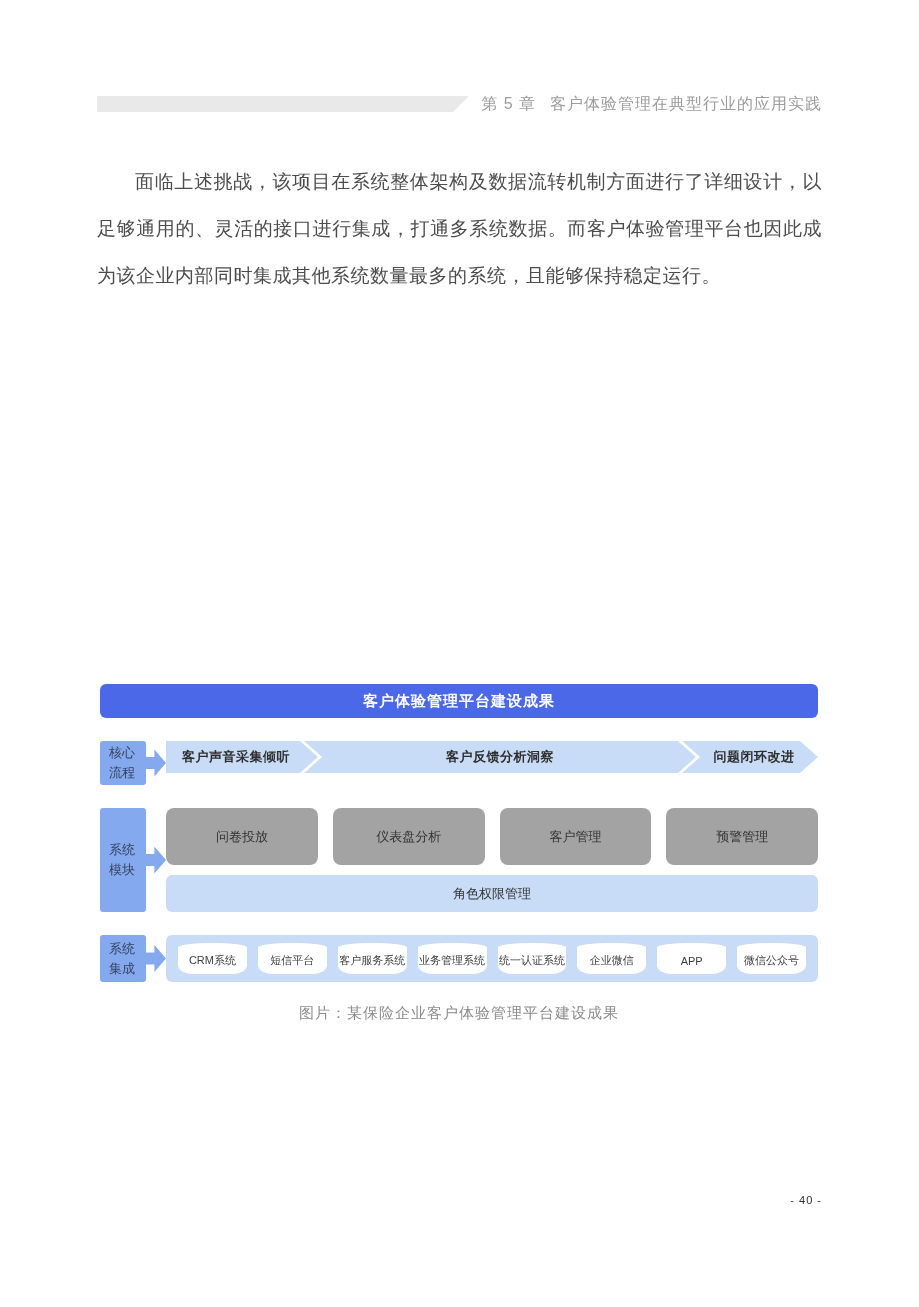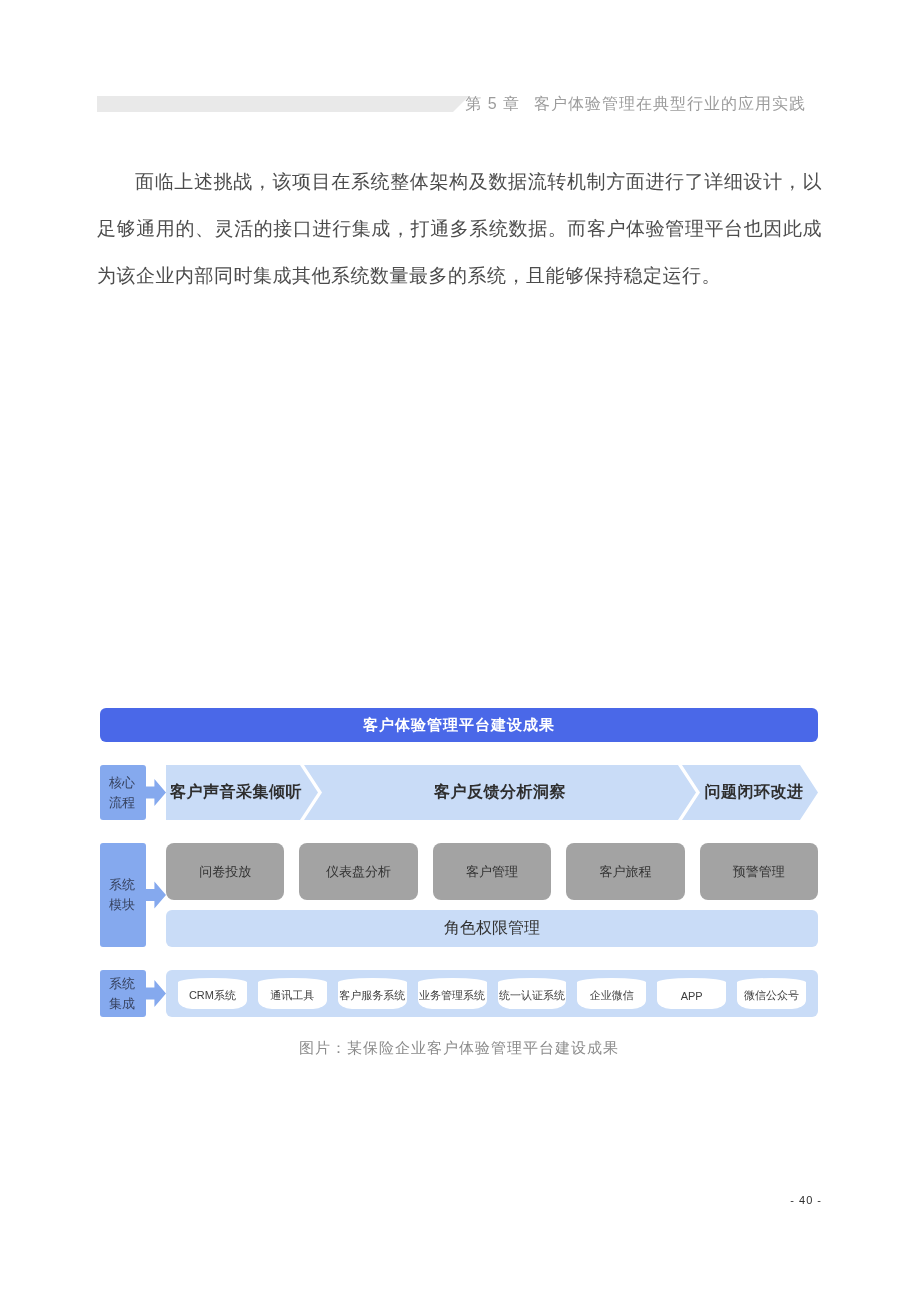--- a/index.html
+++ b/index.html
@@ -22,21 +22,21 @@
   }
   .header-bar {
     position: absolute;
     left: 0; top: 2px;
     width: 372px; height: 16px;
     background: #e9e9e9;
     clip-path: polygon(0 0, 100% 0, calc(100% - 16px) 100%, 0 100%);
   }
   .header-text {
     position: absolute;
-    right: 16px; top: 0;
+    right: 0; top: 0;
     font-size: 16px;
     color: #9c9c9c;
     letter-spacing: 1px;
     white-space: nowrap;
   }
   .header-text .chapter-label { margin-right: 14px; }
 
   
   .body-text {
     position: absolute;
@@ -47,21 +47,21 @@
     color: #4c4c4c;
     text-align: justify;
     letter-spacing: 0.5px;
   }
   .body-text p { text-indent: 2em; }
   .body-text p + p { margin-top: 29px; }
 
   
   .diagram {
     position: absolute;
-    top: 708px; left: 100px;
+    top: 684px; left: 100px;
     width: 718px;
   }
   .diagram-title {
     height: 34px;
     background: #4a68e8;
     border-radius: 6px;
     color: #ffffff;
     font-size: 15px;
     font-weight: bold;
     letter-spacing: 1px;
@@ -92,26 +92,26 @@
     flex: 0 0 20px;
     align-self: center;
     height: 34px;
     background: #85a9ee;
     clip-path: polygon(0 32%, 42% 32%, 42% 10%, 100% 50%, 42% 90%, 42% 68%, 0 68%);
   }
 
   
   .chevrons { flex: 1; display: flex; }
   .chev {
-    height: 55px;
+    height: 32px;
     background: #c9dcf7;
     display: flex;
     align-items: center;
     justify-content: center;
-    font-size: 16px;
+    font-size: 13px;
     font-weight: bold;
     color: #2e2e2e;
     letter-spacing: 0.5px;
   }
   .chev-1 {
     flex: 0 0 152px;
     clip-path: polygon(0 0, calc(100% - 18px) 0, 100% 50%, calc(100% - 18px) 100%, 0 100%);
     padding-right: 12px;
   }
   .chev-2 {
@@ -140,21 +140,21 @@
     font-size: 13px;
     color: #333333;
   }
   .module-wide {
     height: 37px;
     background: #c9dcf7;
     border-radius: 6px;
     display: flex;
     align-items: center;
     justify-content: center;
-    font-size: 16px;
+    font-size: 13px;
     color: #333333;
   }
 
   
   .integration-box {
     flex: 1;
     background: #c9dcf7;
     border-radius: 6px;
     height: 47px;
     padding: 0 12px;
@@ -242,38 +242,37 @@
     <div class="dg-row">
       <div class="row-label">
         <span class="label-inner">系统模块</span>
       </div>
       <div class="flow-arrow"></div>
       <div class="modules-col">
         <div class="modules-line">
           <div class="module-box">问卷投放</div>
           <div class="module-box">仪表盘分析</div>
           <div class="module-box">客户管理</div>
-          <div class="module-box">客户旅程</div>
           <div class="module-box">预警管理</div>
         </div>
         <div class="module-wide">角色权限管理</div>
       </div>
     </div>
 
     <div class="dg-row">
       <div class="row-label">
         <span class="label-inner">系统集成</span>
       </div>
       <div class="flow-arrow"></div>
       <div class="integration-box">
         <div class="cyl">
             <span>CRM系统</span>
           </div>
         <div class="cyl">
-            <span>通讯工具</span>
+            <span>短信平台</span>
           </div>
         <div class="cyl">
             <span>客户服务系统</span>
           </div>
         <div class="cyl">
             <span>业务管理系统</span>
           </div>
         <div class="cyl">
             <span>统一认证系统</span>
           </div>

